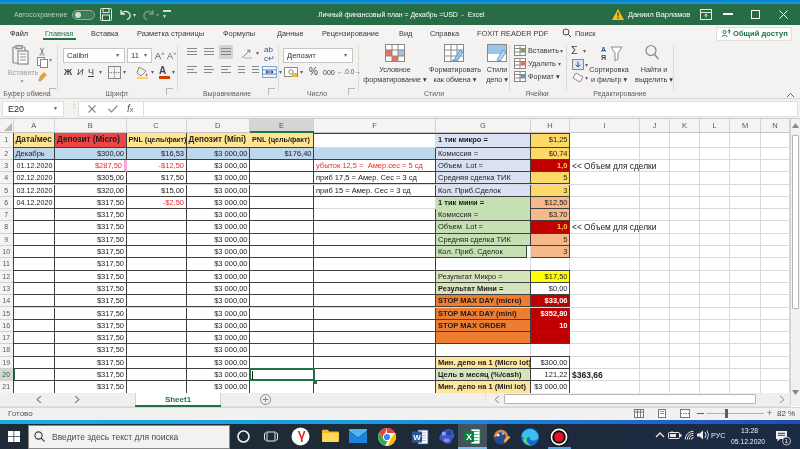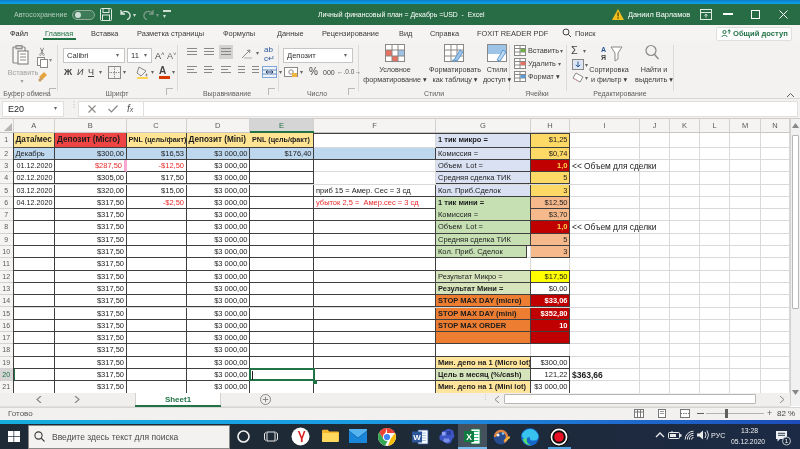--- a/index.html
+++ b/index.html
@@ -207,30 +207,30 @@
 <div class="a" style="left:361px;top:75px;width:68px;height:10px;text-align:center;color:#3b3a39;font-size:7.2px;line-height:10px;">форматирование ▾</div>
 <svg class="a" style="left:444px;top:44px" width="20" height="18" viewBox="0 0 20 18">
     <g stroke="#8a8886" fill="#fff">
       <rect x="0.5" y="0.5" width="19" height="17"></rect>
       <path d="M0.5 6 H19.5 M0.5 12 H19.5 M7 0.5 V17.5 M13 0.5 V17.5"></path>
     </g>
     <path d="M10 16 L16 6 L19 8 L13 17 Z" fill="#9dc3e6" stroke="#5b9bd5"></path>
     <path d="M8 17.5 c0-2 1.5-2.5 2.5-1.5 l-0.8 1.8 Z" fill="#5b9bd5"></path>
   </svg>
 <div class="a" style="left:424px;top:65px;width:62px;height:10px;text-align:center;color:#3b3a39;font-size:7.2px;line-height:10px;">Форматировать</div>
-<div class="a" style="left:424px;top:75px;width:62px;height:10px;text-align:center;color:#3b3a39;font-size:7.2px;line-height:10px;">как таблицу ▾</div>
+<div class="a" style="left:424px;top:75px;width:62px;height:10px;text-align:center;color:#3b3a39;font-size:7.2px;line-height:10px;">как обмена ▾</div>
 <svg class="a" style="left:487px;top:44px" width="20" height="18" viewBox="0 0 20 18">
     <g stroke="#8a8886" fill="#fff">
       <rect x="0.5" y="0.5" width="19" height="17"></rect>
     </g>
     <rect x="1" y="1" width="18" height="9" fill="#9dc3e6"></rect>
     <path d="M10 16 L16 6 L19 8 L13 17 Z" fill="#bdd7ee" stroke="#5b9bd5"></path>
   </svg>
 <div class="a" style="left:474px;top:65px;width:46px;height:10px;text-align:center;color:#3b3a39;font-size:7.2px;line-height:10px;">Стили</div>
-<div class="a" style="left:474px;top:75px;width:46px;height:10px;text-align:center;color:#3b3a39;font-size:7.2px;line-height:10px;">доступ ▾</div>
+<div class="a" style="left:474px;top:75px;width:46px;height:10px;text-align:center;color:#3b3a39;font-size:7.2px;line-height:10px;">депо ▾</div>
 <svg class="a" style="left:514px;top:45px" width="12" height="11" viewBox="0 0 12 11">
     <rect x="0.5" y="0.5" width="11" height="10" fill="#fff" stroke="#8a8886"></rect>
     <path d="M0.5 3.5 H11.5 M0.5 7 H11.5 M6 0.5 V10.5" stroke="#8a8886"></path>
     <rect x="6.5" y="4" width="5" height="3" fill="#70ad47"></rect>
   </svg>
 <div class="a" style="left:528px;top:45px;height:11px;color:#3b3a39;font-size:7.3px;line-height:11px;">Вставить</div>
 <div class="a" style="left:560px;top:47px;width:6px;height:5px;color:#666;font-size:6px;">▾</div>
 <svg class="a" style="left:514px;top:58px" width="12" height="11" viewBox="0 0 12 11">
     <rect x="0.5" y="0.5" width="11" height="10" fill="#fff" stroke="#8a8886"></rect>
     <path d="M0.5 3.5 H11.5 M0.5 7 H11.5 M6 0.5 V10.5" stroke="#8a8886"></path>
@@ -380,37 +380,38 @@
 <div class="cell" style="left:55.0px;top:14.60px;width:71.5px;height:12.30px;background:#bdd7ee;border-right:1px solid #3f3f3f;border-bottom:1px solid #3f3f3f;font-size:7.5px;line-height:12.30px;color:#1c1c1c;text-align:right;padding-right:1.5px;">$300,00</div>
 <div class="cell" style="left:126.5px;top:14.60px;width:60.0px;height:12.30px;background:#bdd7ee;border-right:1px solid #3f3f3f;border-bottom:1px solid #3f3f3f;font-size:7.5px;line-height:12.30px;color:#1c1c1c;text-align:right;padding-right:1.5px;">$16,53</div>
 <div class="cell" style="left:186.5px;top:14.60px;width:63.5px;height:12.30px;background:#bdd7ee;border-right:1px solid #3f3f3f;border-bottom:1px solid #3f3f3f;font-size:7.5px;line-height:12.30px;color:#1c1c1c;text-align:right;padding-right:1.5px;">$3 000,00</div>
 <div class="cell" style="left:250.0px;top:14.60px;width:64.0px;height:12.30px;background:#bdd7ee;border-right:1px solid #3f3f3f;border-bottom:1px solid #3f3f3f;font-size:7.5px;line-height:12.30px;color:#1c1c1c;text-align:right;padding-right:1.5px;">$176,40</div>
 <div class="cell" style="left:314.0px;top:14.60px;width:122.0px;height:12.30px;background:#bdd7ee;border-right:1px solid #3f3f3f;border-bottom:1px solid #3f3f3f;font-size:7.5px;line-height:12.30px;color:#1c1c1c;padding-left:2px;"></div>
 <div class="cell" style="left:13.5px;top:26.90px;width:41.5px;height:12.30px;border-right:1px solid #3f3f3f;border-bottom:1px solid #3f3f3f;font-size:7.2px;line-height:12.30px;color:#1c1c1c;text-align:right;padding-right:1.5px;">01.12.2020</div>
 <div class="cell" style="left:55.0px;top:26.90px;width:71.5px;height:12.30px;border-right:3px solid #f9a8d4;border-bottom:1px solid #3f3f3f;font-size:7.5px;line-height:12.30px;color:#e92a2a;text-align:right;padding-right:1.5px;">$287,50</div>
 <div class="cell" style="left:126.5px;top:26.90px;width:60.0px;height:12.30px;border-right:1px solid #3f3f3f;border-bottom:1px solid #3f3f3f;font-size:7.5px;line-height:12.30px;color:#e92a2a;text-align:right;padding-right:1.5px;">-$12,50</div>
 <div class="cell" style="left:186.5px;top:26.90px;width:63.5px;height:12.30px;border-right:1px solid #3f3f3f;border-bottom:1px solid #3f3f3f;font-size:7.5px;line-height:12.30px;color:#1c1c1c;text-align:right;padding-right:1.5px;">$3 000,00</div>
 <div class="cell" style="left:250.0px;top:26.90px;width:64.0px;height:12.30px;border-right:1px solid #3f3f3f;border-bottom:1px solid #3f3f3f;font-size:7.5px;line-height:12.30px;color:#1c1c1c;padding-left:2px;"></div>
+<div class="cell" style="left:314.0px;top:26.90px;width:122.0px;height:12.30px;border-right:1px solid #3f3f3f;border-bottom:1px solid #3f3f3f;font-size:7.5px;line-height:12.30px;color:#e92a2a;padding-left:2px;">убыток 12,5 =&nbsp; Амер.сес = 5 сд</div>
 <div class="cell" style="left:13.5px;top:39.20px;width:41.5px;height:12.30px;border-right:1px solid #3f3f3f;border-bottom:1px solid #3f3f3f;font-size:7.2px;line-height:12.30px;color:#1c1c1c;text-align:right;padding-right:1.5px;">02.12.2020</div>
 <div class="cell" style="left:55.0px;top:39.20px;width:71.5px;height:12.30px;border-right:1px solid #3f3f3f;border-bottom:1px solid #3f3f3f;font-size:7.5px;line-height:12.30px;color:#1c1c1c;text-align:right;padding-right:1.5px;">$305,00</div>
 <div class="cell" style="left:126.5px;top:39.20px;width:60.0px;height:12.30px;border-right:1px solid #3f3f3f;border-bottom:1px solid #3f3f3f;font-size:7.5px;line-height:12.30px;color:#1c1c1c;text-align:right;padding-right:1.5px;">$17,50</div>
 <div class="cell" style="left:186.5px;top:39.20px;width:63.5px;height:12.30px;border-right:1px solid #3f3f3f;border-bottom:1px solid #3f3f3f;font-size:7.5px;line-height:12.30px;color:#1c1c1c;text-align:right;padding-right:1.5px;">$3 000,00</div>
 <div class="cell" style="left:250.0px;top:39.20px;width:64.0px;height:12.30px;border-right:1px solid #3f3f3f;border-bottom:1px solid #3f3f3f;font-size:7.5px;line-height:12.30px;color:#1c1c1c;padding-left:2px;"></div>
+<div class="cell" style="left:314.0px;top:39.20px;width:122.0px;height:12.30px;border-right:1px solid #3f3f3f;border-bottom:1px solid #3f3f3f;font-size:7.5px;line-height:12.30px;color:#1c1c1c;padding-left:2px;">приб 17,5 = Амер. Сес = 3 сд</div>
 <div class="cell" style="left:13.5px;top:51.50px;width:41.5px;height:12.30px;border-right:1px solid #3f3f3f;border-bottom:1px solid #3f3f3f;font-size:7.2px;line-height:12.30px;color:#1c1c1c;text-align:right;padding-right:1.5px;">03.12.2020</div>
 <div class="cell" style="left:55.0px;top:51.50px;width:71.5px;height:12.30px;border-right:1px solid #3f3f3f;border-bottom:1px solid #3f3f3f;font-size:7.5px;line-height:12.30px;color:#1c1c1c;text-align:right;padding-right:1.5px;">$320,00</div>
 <div class="cell" style="left:126.5px;top:51.50px;width:60.0px;height:12.30px;border-right:1px solid #3f3f3f;border-bottom:1px solid #3f3f3f;font-size:7.5px;line-height:12.30px;color:#1c1c1c;text-align:right;padding-right:1.5px;">$15,00</div>
 <div class="cell" style="left:186.5px;top:51.50px;width:63.5px;height:12.30px;border-right:1px solid #3f3f3f;border-bottom:1px solid #3f3f3f;font-size:7.5px;line-height:12.30px;color:#1c1c1c;text-align:right;padding-right:1.5px;">$3 000,00</div>
 <div class="cell" style="left:250.0px;top:51.50px;width:64.0px;height:12.30px;border-right:1px solid #3f3f3f;border-bottom:1px solid #3f3f3f;font-size:7.5px;line-height:12.30px;color:#1c1c1c;padding-left:2px;"></div>
 <div class="cell" style="left:314.0px;top:51.50px;width:122.0px;height:12.30px;border-right:1px solid #3f3f3f;border-bottom:1px solid #3f3f3f;font-size:7.5px;line-height:12.30px;color:#1c1c1c;padding-left:2px;">приб 15 = Амер. Сес = 3 сд</div>
 <div class="cell" style="left:13.5px;top:63.80px;width:41.5px;height:12.30px;border-right:1px solid #3f3f3f;border-bottom:1px solid #3f3f3f;font-size:7.2px;line-height:12.30px;color:#1c1c1c;text-align:right;padding-right:1.5px;">04.12.2020</div>
 <div class="cell" style="left:55.0px;top:63.80px;width:71.5px;height:12.30px;border-right:1px solid #3f3f3f;border-bottom:1px solid #3f3f3f;font-size:7.5px;line-height:12.30px;color:#1c1c1c;text-align:right;padding-right:1.5px;">$317,50</div>
 <div class="cell" style="left:126.5px;top:63.80px;width:60.0px;height:12.30px;border-right:1px solid #3f3f3f;border-bottom:1px solid #3f3f3f;font-size:7.5px;line-height:12.30px;color:#e92a2a;text-align:right;padding-right:1.5px;">-$2,50</div>
 <div class="cell" style="left:186.5px;top:63.80px;width:63.5px;height:12.30px;border-right:1px solid #3f3f3f;border-bottom:1px solid #3f3f3f;font-size:7.5px;line-height:12.30px;color:#1c1c1c;text-align:right;padding-right:1.5px;">$3 000,00</div>
 <div class="cell" style="left:250.0px;top:63.80px;width:64.0px;height:12.30px;border-right:1px solid #3f3f3f;border-bottom:1px solid #3f3f3f;font-size:7.5px;line-height:12.30px;color:#1c1c1c;padding-left:2px;"></div>
-<div class="cell" style="left:314.0px;top:63.80px;width:122.0px;height:12.30px;border-right:1px solid #3f3f3f;border-bottom:1px solid #3f3f3f;font-size:7.5px;line-height:12.30px;color:#e92a2a;padding-left:2px;">убыток 2,5 =&nbsp; Амер.сес = 3 сд</div>
 <div class="cell" style="left:13.5px;top:76.10px;width:41.5px;height:12.30px;border-right:1px solid #3f3f3f;border-bottom:1px solid #3f3f3f;font-size:7.5px;line-height:12.30px;color:#1c1c1c;padding-left:2px;"></div>
 <div class="cell" style="left:55.0px;top:76.10px;width:71.5px;height:12.30px;border-right:1px solid #3f3f3f;border-bottom:1px solid #3f3f3f;font-size:7.5px;line-height:12.30px;color:#1c1c1c;text-align:right;padding-right:1.5px;">$317,50</div>
 <div class="cell" style="left:126.5px;top:76.10px;width:60.0px;height:12.30px;border-right:1px solid #3f3f3f;border-bottom:1px solid #3f3f3f;font-size:7.5px;line-height:12.30px;color:#1c1c1c;padding-left:2px;"></div>
 <div class="cell" style="left:186.5px;top:76.10px;width:63.5px;height:12.30px;border-right:1px solid #3f3f3f;border-bottom:1px solid #3f3f3f;font-size:7.5px;line-height:12.30px;color:#1c1c1c;text-align:right;padding-right:1.5px;">$3 000,00</div>
 <div class="cell" style="left:250.0px;top:76.10px;width:64.0px;height:12.30px;border-right:1px solid #3f3f3f;border-bottom:1px solid #3f3f3f;font-size:7.5px;line-height:12.30px;color:#1c1c1c;padding-left:2px;"></div>
 <div class="cell" style="left:314.0px;top:76.10px;width:122.0px;height:12.30px;border-right:1px solid #3f3f3f;border-bottom:1px solid #3f3f3f;font-size:7.5px;line-height:12.30px;color:#1c1c1c;padding-left:2px;"></div>
 <div class="cell" style="left:13.5px;top:88.40px;width:41.5px;height:12.30px;border-right:1px solid #3f3f3f;border-bottom:1px solid #3f3f3f;font-size:7.5px;line-height:12.30px;color:#1c1c1c;padding-left:2px;"></div>
 <div class="cell" style="left:55.0px;top:88.40px;width:71.5px;height:12.30px;border-right:1px solid #3f3f3f;border-bottom:1px solid #3f3f3f;font-size:7.5px;line-height:12.30px;color:#1c1c1c;text-align:right;padding-right:1.5px;">$317,50</div>
 <div class="cell" style="left:126.5px;top:88.40px;width:60.0px;height:12.30px;border-right:1px solid #3f3f3f;border-bottom:1px solid #3f3f3f;font-size:7.5px;line-height:12.30px;color:#1c1c1c;padding-left:2px;"></div>
 <div class="cell" style="left:186.5px;top:88.40px;width:63.5px;height:12.30px;border-right:1px solid #3f3f3f;border-bottom:1px solid #3f3f3f;font-size:7.5px;line-height:12.30px;color:#1c1c1c;text-align:right;padding-right:1.5px;">$3 000,00</div>

